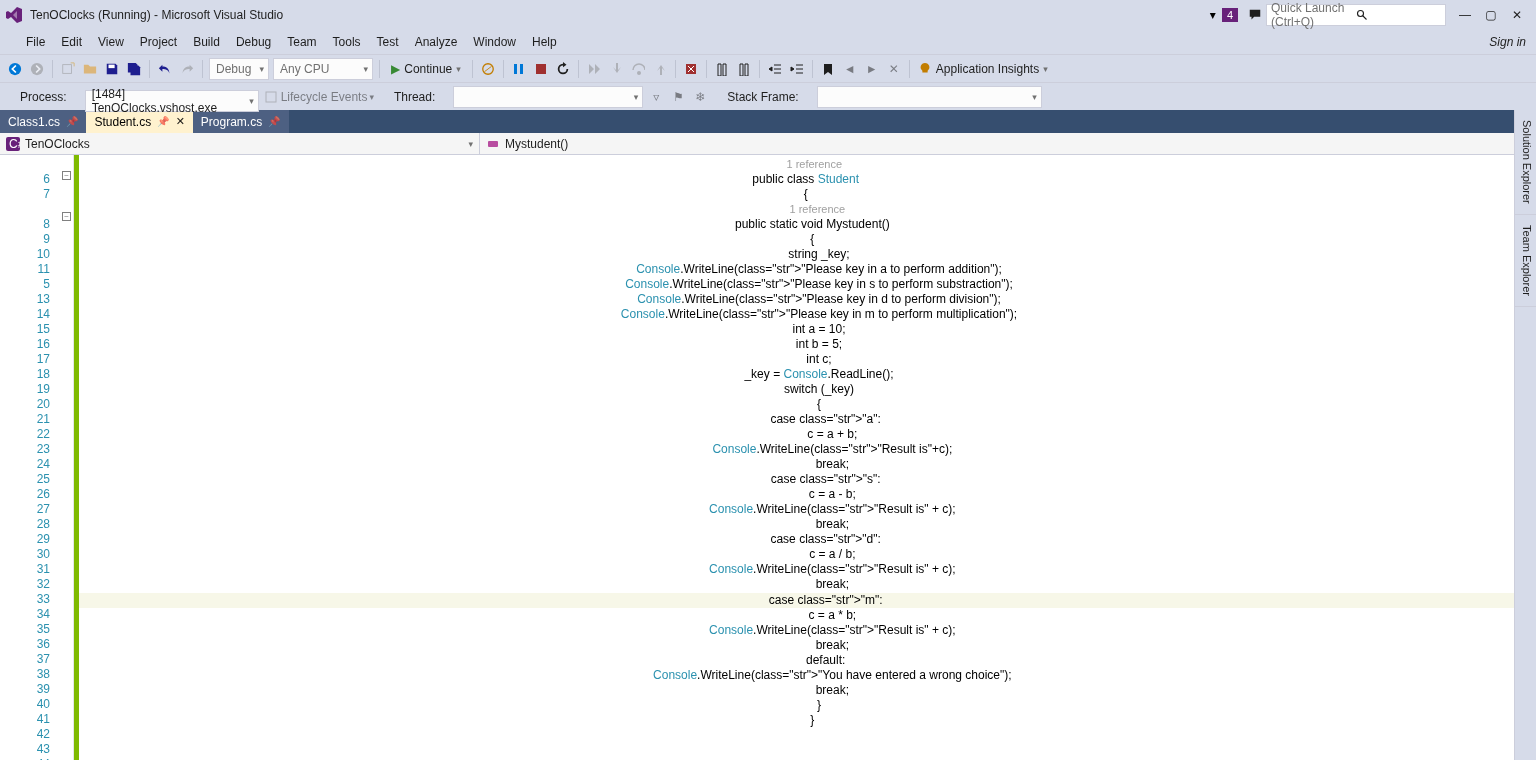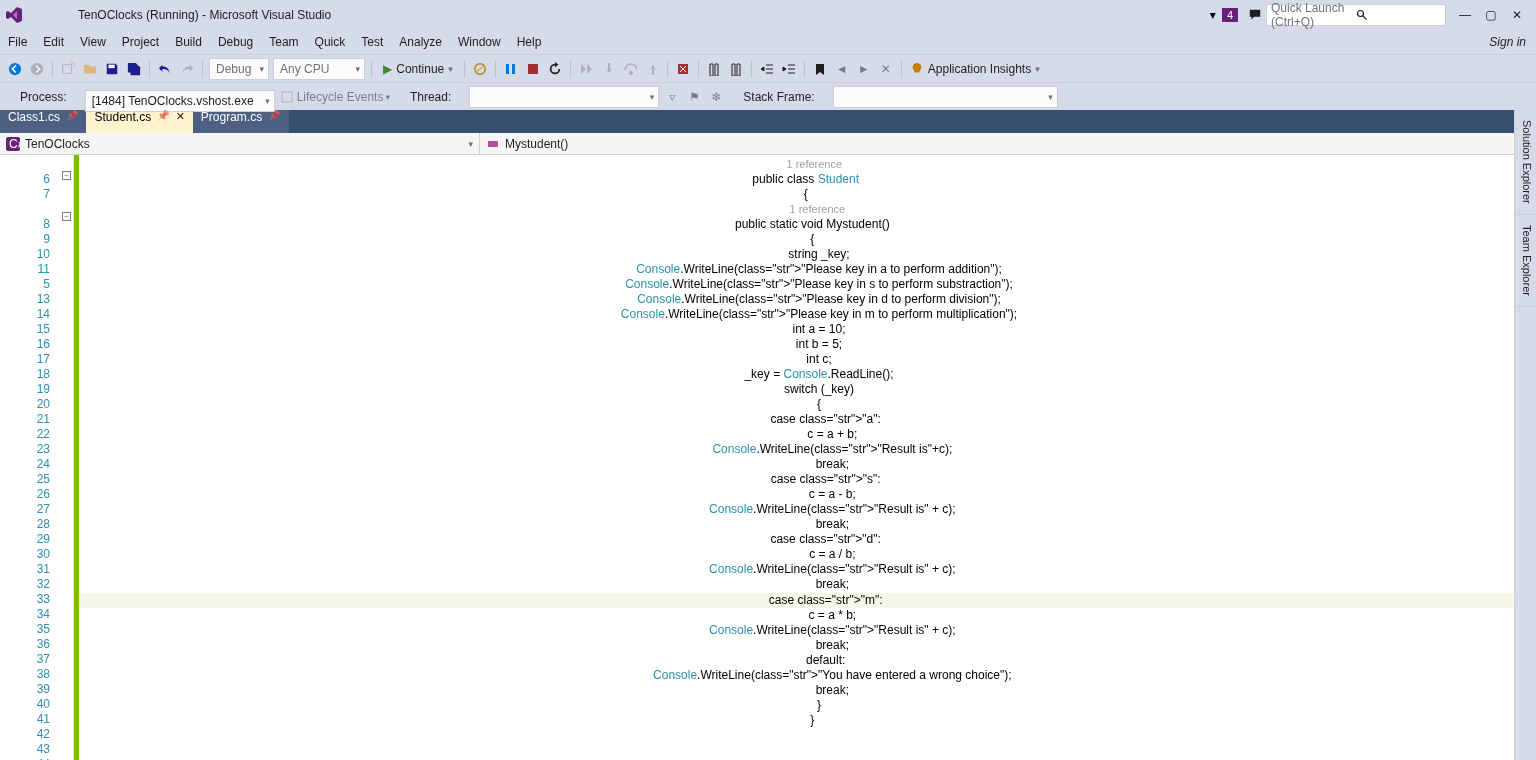--- a/index.html
+++ b/index.html
@@ -1,52 +1,52 @@
 <!DOCTYPE html>
 <html><head>
 <meta charset="utf-8">
 <style>
 * { margin: 0; padding: 0; box-sizing: border-box; font-family: "Segoe UI", Tahoma, sans-serif; font-size: 12px; }
 body { background: #d6dbe9; width: 1536px; height: 760px; overflow: hidden; }
 
 
 .title-bar { height: 30px; background: #d6dbe9; display: flex; align-items: center; padding: 0 6px; }
 .title-bar .vs-icon { width: 16px; height: 16px; margin-right: 8px; display:inline-block; }
-.title-bar .title-text { flex: 0 0 auto; font-size: 12px; color: #1e1e1e; margin-left: 48px; }
+.title-bar .title-text { flex: 0 0 auto; font-size: 12px; color: #1e1e1e; }
 .title-bar .spacer { flex: 1; }
 .title-bar .notif { display:flex; align-items:center; gap:6px; margin-right:6px; }
 .title-bar .notif-badge { background:#68217a; color:#fff; padding:1px 5px; font-size:11px; }
 .title-bar .search { width: 180px; height: 22px; border: 1px solid #cccedb; background:#fff; display:flex; align-items:center; padding:0 4px; color:#717171; margin-right:6px; }
 .title-bar .search span { flex:1; }
 .title-bar .win-btn { width: 26px; height: 20px; display:flex; align-items:center; justify-content:center; color:#1e1e1e; cursor:default; }
 
 
-.menu-bar { height: 24px; background: #d6dbe9; display:flex; align-items:center; padding-left: 0; }
+.menu-bar { height: 24px; background: #d6dbe9; display:flex; align-items:center; padding-left: 18px; }
 .menu-bar .menu-item { padding: 3px 8px; color:#1e1e1e; cursor:default; }
 .menu-bar .right { margin-left:auto; padding-right:10px; color:#1e1e1e;font-style:italic; }
 
 
 .toolbar { height: 28px; background: #d6dbe9; display:flex; align-items:center; padding: 0 4px; border-top: 1px solid #cccedb; }
 .tb-btn { min-width: 20px; height: 22px; display:flex; align-items:center; justify-content:center; margin: 0 1px; padding: 0 3px; cursor:default; color:#1e1e1e; }
 .tb-btn.disabled { opacity: 0.5; }
 .tb-sep { width: 1px; height: 18px; background:#bec3d2; margin: 0 4px; }
 .tb-combo { height: 22px; border:1px solid #cccedb; background:#fcfcfc; display:flex; align-items:center; padding: 0 18px 0 6px; position:relative; color:#717171; margin: 0 2px; }
 .tb-combo::after { content:"▾"; position:absolute; right:4px; font-size:9px; color:#717171; }
 .tb-combo.configs { width: 60px; }
-.tb-combo.platforms { width: 92px; }
-.tb-combo.process { width: 190px; color:#1e1e1e;margin-top:8px; }
+.tb-combo.platforms { width: 100px; }
+.tb-combo.process { width: 174px; color:#1e1e1e;margin-top:8px; }
 .tb-combo.thread { width: 190px; }
 .tb-combo.stackframe { width: 225px; }
 .continue-btn { display:flex; align-items:center; gap:4px; padding:0 6px; color:#1e1e1e; }
 .continue-btn .play { color:#388a34; }
 .label { color:#1e1e1e; margin: 0 16px; }
 
 
 .doc-tabs { height: 23px; background:#364e6f; display:flex; align-items:stretch; }
-.doc-tab { display:flex; padding: 0 8px; background:#4d6082; color:#fff; font-size:11px; gap:6px; cursor:default; }
+.doc-tab { display:flex; align-items:center; padding: 0 8px; background:#4d6082; color:#fff; font-size:11px; gap:6px; cursor:default; }
 .doc-tab.active { background:#fff2cf; color:#000; }
 .doc-tab .pin { font-size:10px; opacity:0.7; }
 .doc-tab .close { font-size:11px; opacity:0.9; }
 .doc-tabs .filler { flex:1; }
 .doc-tabs .extra { width:20px; display:flex; align-items:center; justify-content:center; color:#fff; }
 
 
 .nav-bar { height: 22px; background:#f5f5f5; border-bottom:1px solid #cccedb; display:flex; }
 .nav-part { flex:1; display:flex; align-items:center; padding: 0 6px; border-right:1px solid #cccedb; position:relative; color:#1e1e1e; font-size:12px; gap:5px; }
 .nav-part::after { content:"▾"; position:absolute; right:6px; font-size:9px; color:#717171; }
@@ -114,21 +114,21 @@
 </div>
 
 <div class="menu-bar">
   <span class="menu-item">File</span>
   <span class="menu-item">Edit</span>
   <span class="menu-item">View</span>
   <span class="menu-item">Project</span>
   <span class="menu-item">Build</span>
   <span class="menu-item">Debug</span>
   <span class="menu-item">Team</span>
-  <span class="menu-item">Quick</span>
+  <span class="menu-item">Tools</span>
   <span class="menu-item">Test</span>
   <span class="menu-item">Analyze</span>
   <span class="menu-item">Window</span>
   <span class="menu-item">Help</span>
   <span class="right">Sign in</span>
 </div>
 
 <div class="toolbar">
   <span class="tb-btn">
       <svg width="14" height="14" viewBox="0 0 16 16">

